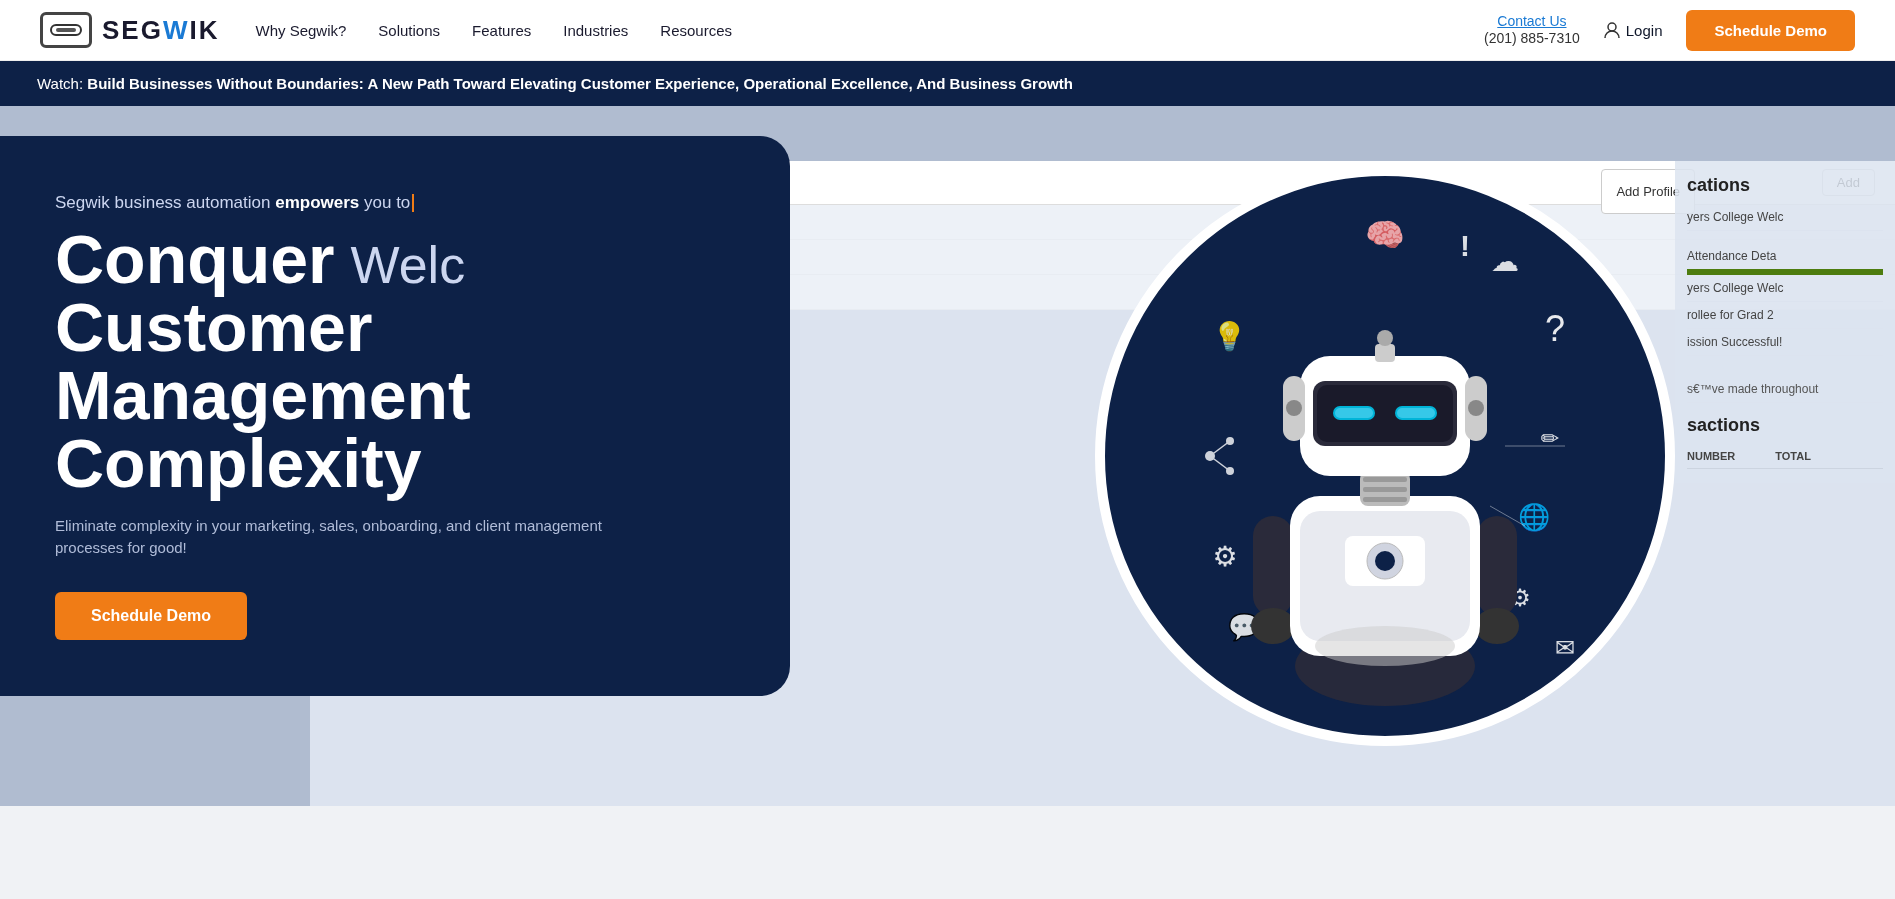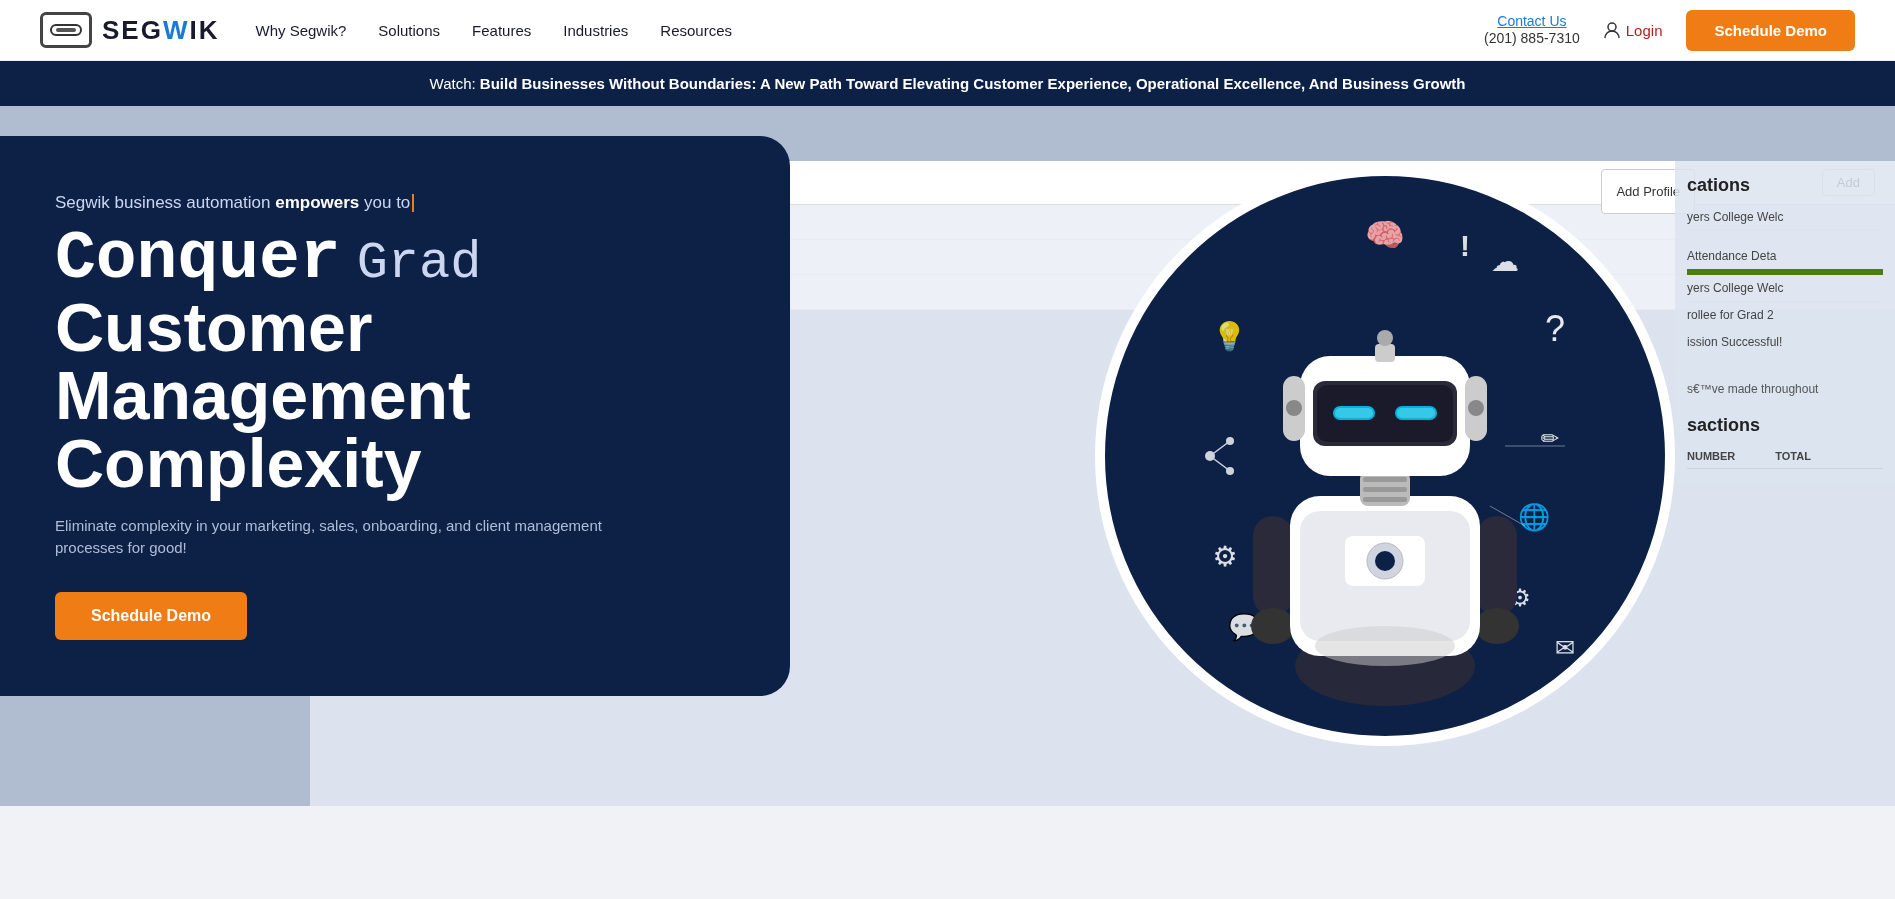--- a/index.html
+++ b/index.html
@@ -75,21 +75,21 @@
     }
     .contact-phone {
       font-size: 14px;
       color: #333;
     }
     .login-btn {
       display: flex;
       align-items: center;
       gap: 6px;
       font-size: 15px;
-      color: #b91c1c;
+      color: #0f172a;
       cursor: pointer;
       background: none;
       border: none;
       font-weight: 500;
       text-align: right;
     }
     .schedule-btn {
       background: #f07c16;
       color: #fff;
       font-size: 15px;
@@ -98,21 +98,20 @@
       border-radius: 6px;
       border: none;
       cursor: pointer;
       white-space: nowrap;
     }
 
     
     .announcement-banner {
       background: #0d2147;
       color: #fff;
-      text-align: center;
       padding: 14px 37px;
       font-size: 15px;
     }
     .announcement-banner strong { font-weight: 700; }
 
     
     .hero-section {
       position: relative;
       width: 100%;
       min-height: 700px;
@@ -334,23 +333,23 @@
         <span>TOTAL</span>
       </div>
     </div>
   </div>
 
   <div class="hero-content-card">
     <p class="hero-tagline">
       <span>Segwik business automation </span><strong>empowers</strong><span> you to</span><span class="cursor"></span>
     </p>
     <div>
-      <div style="display:flex; align-items:baseline; gap:16px; line-height:1.0;font-family:Liberation Mono, monospace;">
+      <div style="display:flex; align-items:baseline; gap:16px; line-height:1.0;">
         <span class="hero-headline">Conquer</span>
-        <span class="hero-headline-light">Grad</span>
+        <span class="hero-headline-light">Welc</span>
       </div>
       <div class="hero-headline-sub">Customer Management</div>
       <div class="hero-headline-sub">Complexity</div>
     </div>
     <p class="hero-description">Eliminate complexity in your marketing, sales, onboarding, and client management processes for good!</p>
     <button class="hero-schedule-btn">Schedule Demo</button>
   </div>
 
   <div class="robot-circle-container">
     <div class="robot-circle">

